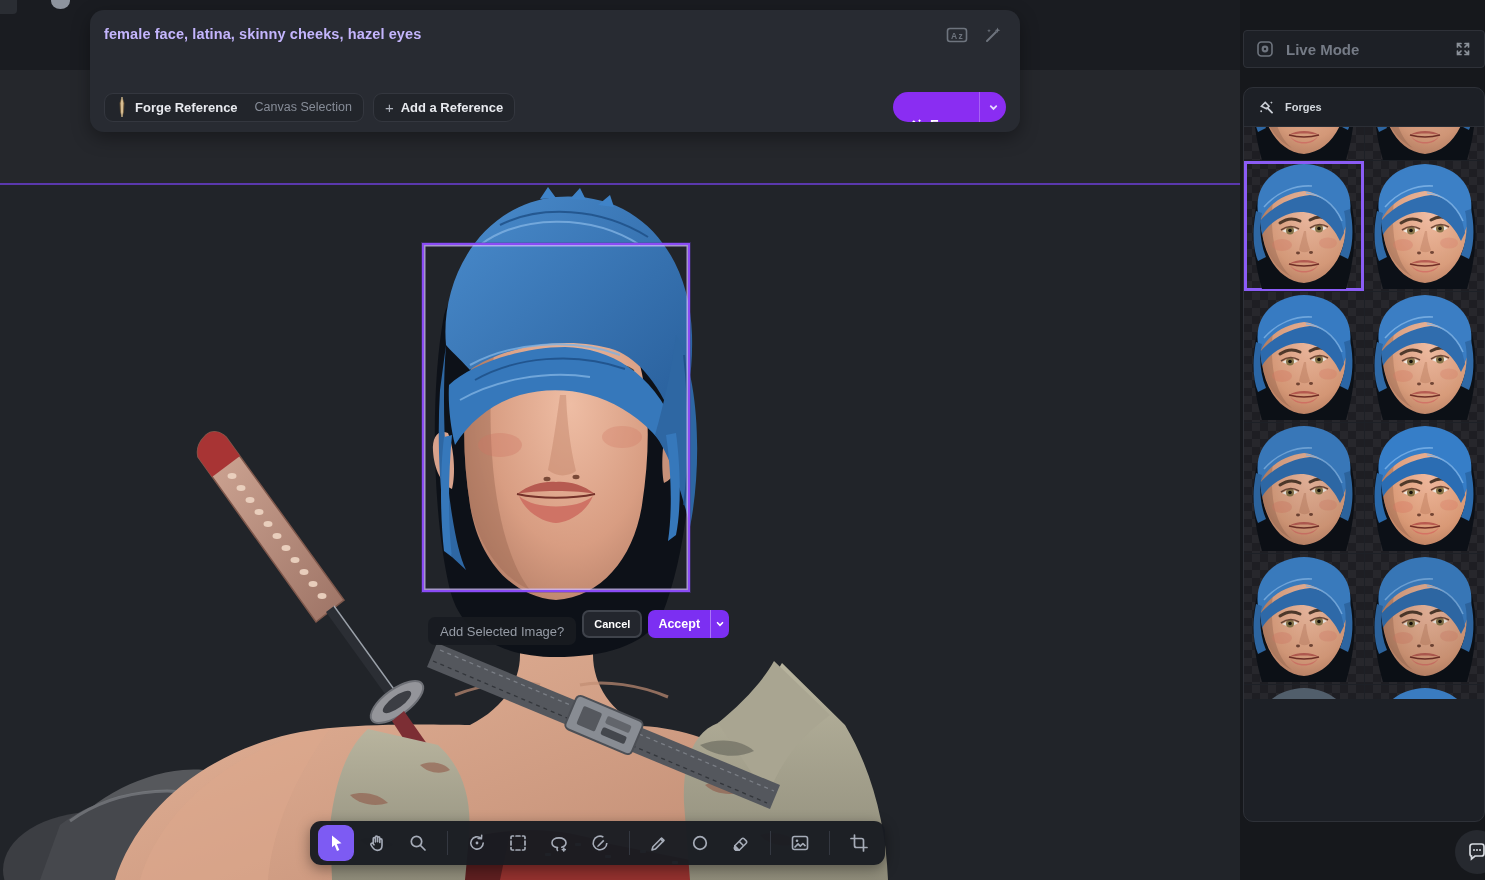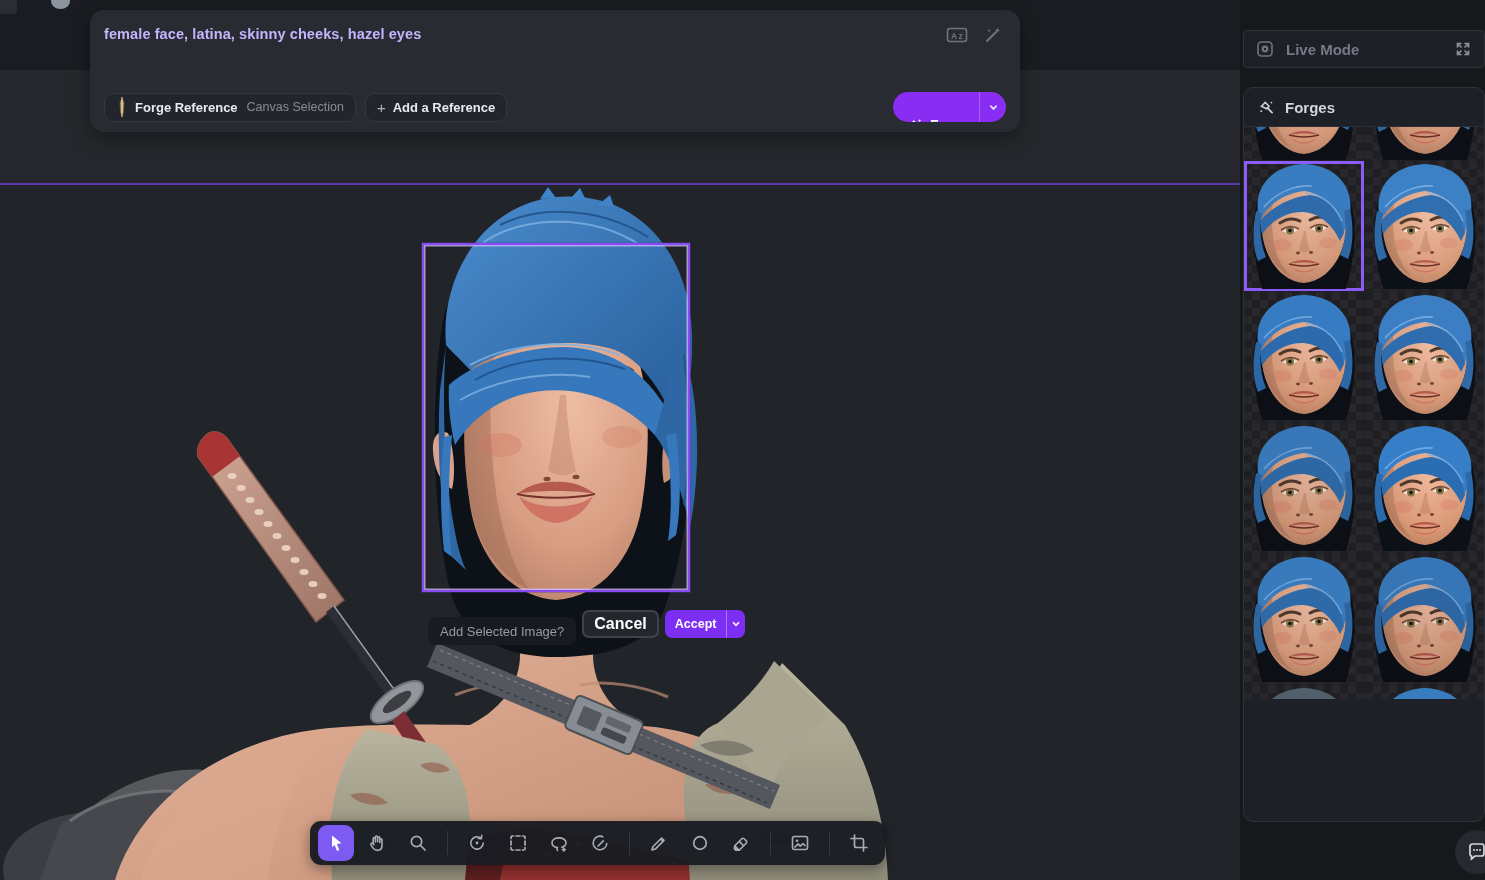--- a/index.html
+++ b/index.html
@@ -24,21 +24,21 @@
   }
   .prompt-text{color:#c4b5fd;font-size:14.5px;font-weight:600;letter-spacing:.1px;line-height:1.2;outline:none;}
   .prompt-side-icons{position:absolute;right:14px;top:12px;display:flex;gap:10px;}
   .icon-btn{width:26px;height:26px;border-radius:8px;display:flex;align-items:center;justify-content:center;background:transparent;border:none;padding:0;cursor:pointer;color:#6e747e;}
   .chips-row{display:flex;align-items:center;gap:9px;}
   .chip{
     display:flex;align-items:center;gap:7px;height:27px;padding:0 11px;border-radius:9px;
     background:#22252b;border:1px solid #34373f;color:#e8eaef;font-size:13px;font-weight:700;
     cursor:pointer;white-space:nowrap;
   }
-  .chip .sub{color:#868c97;font-weight:500;font-size:12.5px;margin-left:2px;}
+  .chip .sub{color:#868c97;font-weight:500;font-size:12.5px;margin-left:10px;}
   .chip .plus{color:#aeb3bd;font-size:15px;font-weight:400;}
   .forge-btn{
     margin-left:auto;display:flex;align-items:center;height:30px;border-radius:15px;
     background:#8a2df2;color:#fff;border:none;cursor:pointer;padding:0;overflow:hidden;
   }
   .forge-main{display:flex;align-items:center;gap:7px;padding:0 10px 0 14px;font-size:14px;font-weight:700;color:#fff;margin-top:35px;}
   .forge-caret{display:flex;align-items:center;justify-content:center;width:26px;height:30px;border-left:1px solid rgba(255,255,255,.25);}
 
   
   .cut-btn{top:-17px;height:29px;border-radius:15px;}
@@ -54,21 +54,21 @@
     left:1243px;top:30px;width:242px;height:38px;border-radius:4px;background:#1d2026;
     border:1px solid #2e3138;box-sizing:border-box;display:flex;align-items:center;gap:12px;
     padding:0 12px;cursor:pointer;
   }
   #live-mode .lbl{color:#757b86;font-size:15px;font-weight:600;flex:1;}
   #forges-panel{
     left:1243px;top:87px;width:242px;height:735px;border-radius:10px;background:#1d2026;
     border:1px solid #2e3138;box-sizing:border-box;overflow:hidden;
   }
   #forges-header{height:38px;display:flex;align-items:center;gap:10px;padding:0 14px;border-bottom:1px solid #2b2e35;color:#d3d7dd;}
-  #forges-header .ttl{font-size:15px;font-weight:700;}
+  #forges-header .ttl{font-size:11px;font-weight:700;}
   #forges-grid{display:flex;flex-wrap:wrap;column-gap:1px;row-gap:1px;width:241px;}
   .thumb{
     width:120px;height:130px;position:relative;overflow:hidden;cursor:pointer;
     background:conic-gradient(#27272c 25%,#1e1e23 0 50%,#27272c 0 75%,#1e1e23 0) 0 0/16px 16px;
   }
   .thumb.crop-chin{height:33px;}
   .thumb.crop-chin .thumb-face{top:-95px;}
   .thumb.crop-crown{height:14px;}
   .thumb-face{position:absolute;left:0;top:0;width:120px;height:130px;}
   .thumb.selected{outline:3px solid #8b5cf6;outline-offset:-3px;}
@@ -76,21 +76,21 @@
   #chat-fab{left:1455px;top:830px;width:44px;height:44px;border-radius:50%;background:#26292f;border:none;cursor:pointer;display:flex;align-items:center;justify-content:center;color:#d5d9df;}
 
   
   #selection-rect{
     left:422px;top:243px;width:268px;height:349px;border:2px solid #8a4bf5;box-sizing:border-box;
     box-shadow:inset 0 0 0 1.5px rgba(210,190,255,.75), 0 0 0 1px rgba(90,56,173,.35);
     cursor:move;background:transparent;
   }
   #action-bar{left:428px;top:610px;display:flex;align-items:center;gap:6px;height:28px;}
   .ab-label{background:rgba(24,27,33,.92);border-radius:7px;height:28px;display:flex;align-items:center;padding:0 12px;color:#969ca6;font-size:13px;font-weight:500;margin-top:14px;}
-  .ab-cancel{background:#23262d;border:2px solid #3f434b;border-radius:7px;height:28px;box-sizing:border-box;color:#fff;font-size:16px;font-weight:700;padding:0 10px;cursor:pointer;font-family:inherit;}
+  .ab-cancel{background:#23262d;border:2px solid #3f434b;border-radius:7px;height:28px;box-sizing:border-box;color:#fff;font-size:11px;font-weight:700;padding:0 10px;cursor:pointer;font-family:inherit;}
   .ab-accept{display:flex;align-items:stretch;height:28px;border-radius:7px;overflow:hidden;background:#7c2ff2;}
   .ab-accept .main{border:none;background:transparent;color:#fff;font-size:12.5px;font-weight:700;padding:0 10px;cursor:pointer;font-family:inherit;}
   .ab-accept .caret{border:none;background:transparent;border-left:1px solid rgba(255,255,255,.35);width:19px;display:flex;align-items:center;justify-content:center;cursor:pointer;color:#fff;padding:0;}
 
   
   #toolbar{
     left:310px;top:821px;height:44px;background:rgba(24,27,33,.96);border-radius:11px;
     display:flex;align-items:center;gap:5px;padding:0 8px;box-shadow:0 4px 14px rgba(0,0,0,.4);
   }
   .tool-btn{width:36px;height:36px;border:none;background:transparent;border-radius:9px;color:#a6acb8;display:flex;align-items:center;justify-content:center;cursor:pointer;padding:0;}

